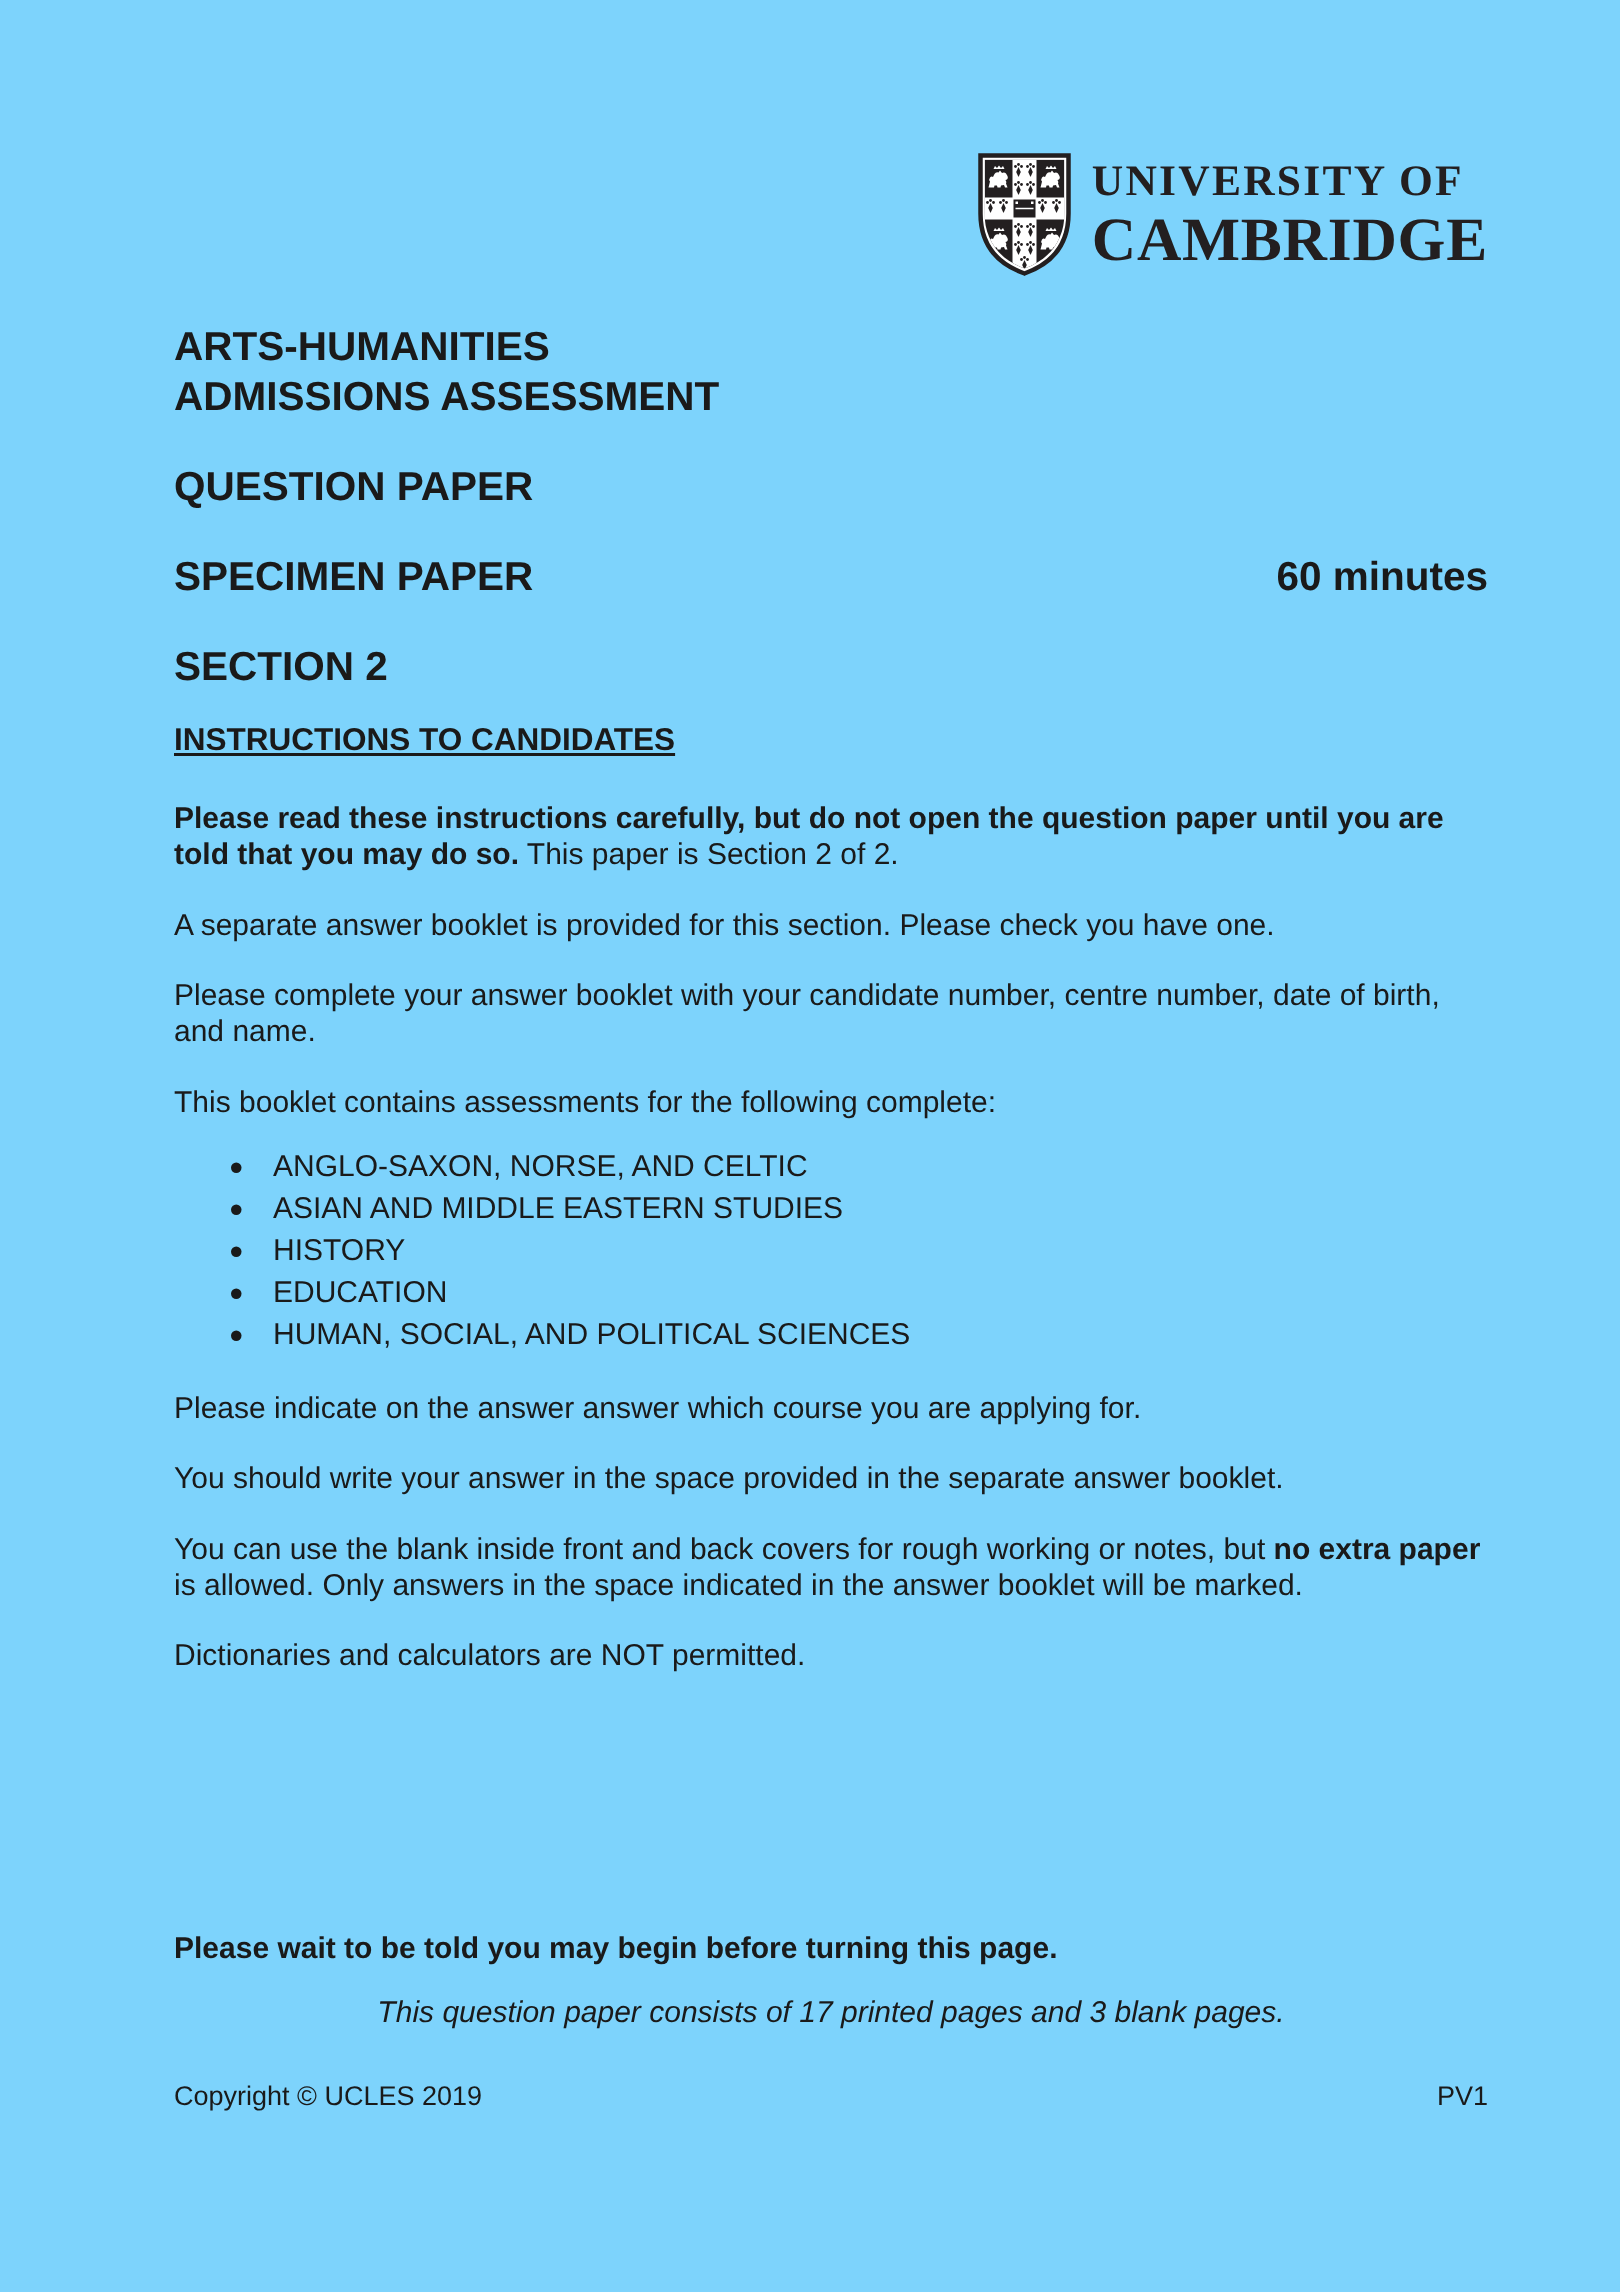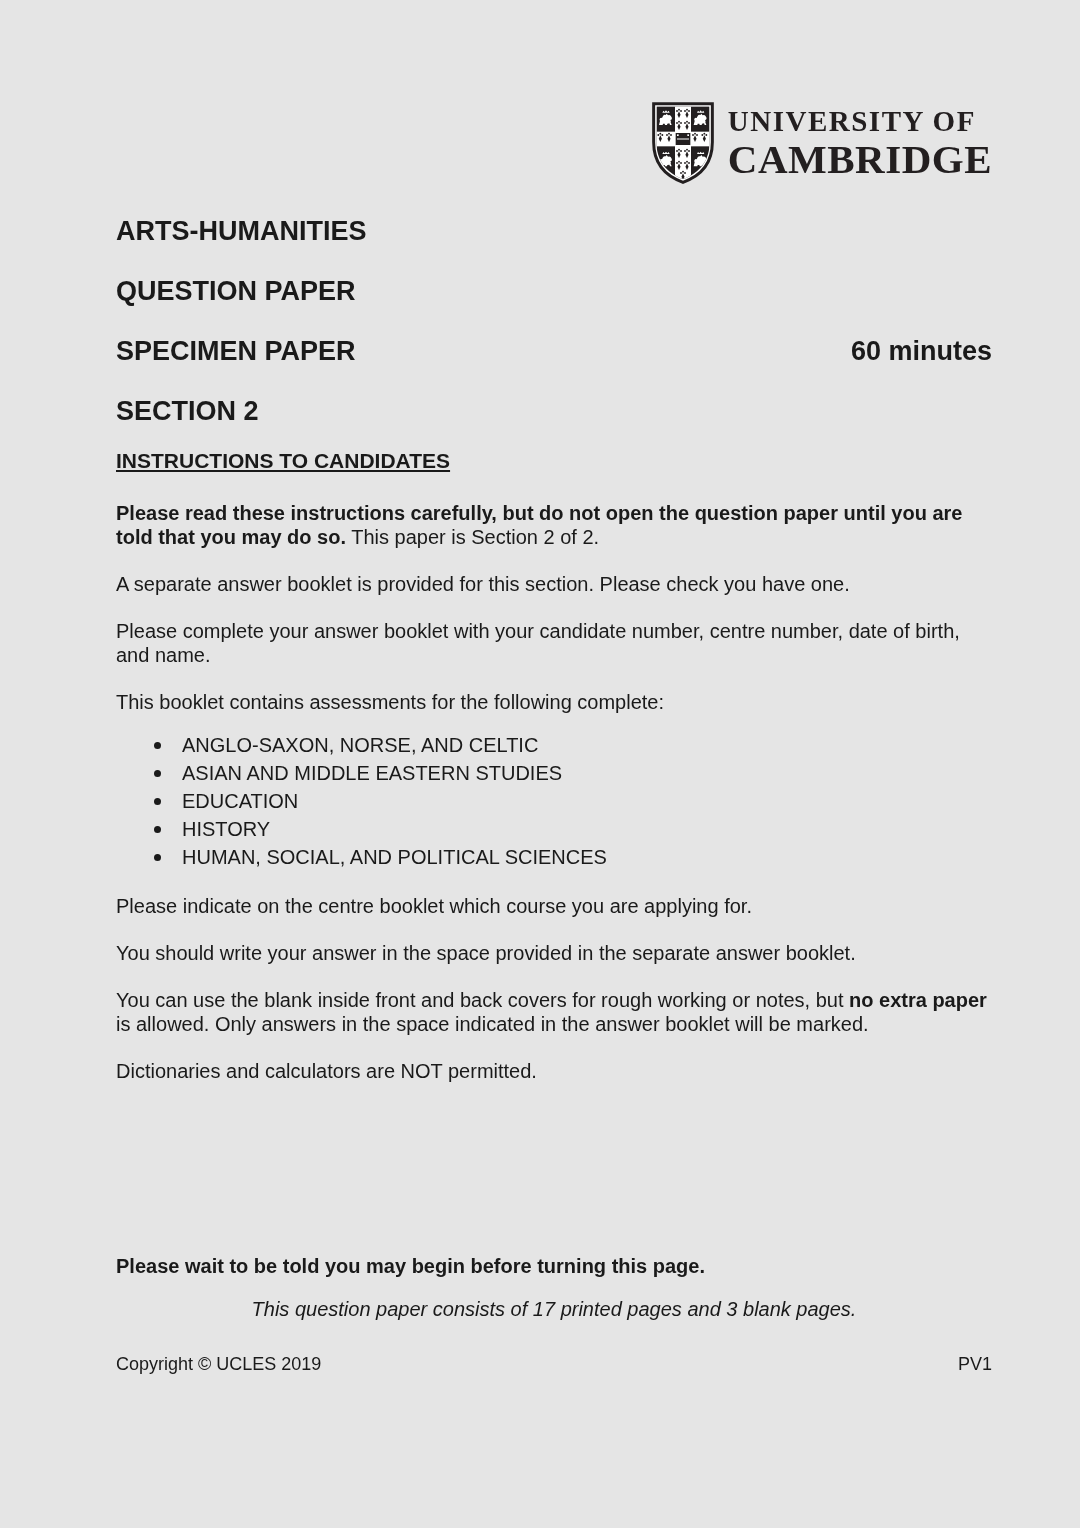--- a/index.html
+++ b/index.html
@@ -1,17 +1,17 @@
 <!DOCTYPE html>
 <html><head>
 <meta charset="utf-8">
 <style>
   html,body{margin:0;padding:0;background:#ffffff;}
   .page{
-    width:1080px;height:1528px;position:relative;background:#e5e5e5;
+    width:1080px;height:1528px;position:relative;background:#7dd3fc;
     font-family:"Liberation Sans","DejaVu Sans",sans-serif;color:#1a1a1a;
     overflow:hidden;box-sizing:border-box;
   }
   
   .logo{position:absolute;top:101px;right:88px;display:flex;align-items:center;}
   .logo-shield{flex:0 0 auto;}
   .logo-text{margin-left:13px;color:#231f20;font-family:"Liberation Serif","DejaVu Serif",serif;font-weight:bold;}
   .logo-line1{font-size:29px;line-height:31px;letter-spacing:1.5px;white-space:nowrap;}
   .logo-line2{font-size:41px;line-height:44px;letter-spacing:0.5px;white-space:nowrap;}
   
@@ -88,20 +88,21 @@
     <div class="logo-text">
       <div class="logo-line1">UNIVERSITY OF</div>
       <div class="logo-line2">CAMBRIDGE</div>
     </div>
   </div>
 
   <div class="content">
 
     <h1 class="h-lg">
       <div>ARTS-HUMANITIES</div>
+      <div>ADMISSIONS ASSESSMENT</div>
     </h1>
 
     <div class="h-lg mt">QUESTION PAPER</div>
 
     <div class="row mt">
       <span class="h-lg">SPECIMEN PAPER</span>
       <span class="h-lg">60 minutes</span>
     </div>
 
     <div class="h-lg mt">SECTION 2</div>
@@ -112,26 +113,26 @@
 
     <p class="body">A separate answer booklet is provided for this section. Please check you have one.</p>
 
     <p class="body">Please complete your answer booklet with your candidate number, centre number, date of birth, and name.</p>
 
     <p class="body">This booklet contains assessments for the following complete:</p>
 
     <ul class="courses">
       <li>ANGLO-SAXON, NORSE, AND CELTIC</li>
       <li>ASIAN AND MIDDLE EASTERN STUDIES</li>
+      <li>HISTORY</li>
       <li>EDUCATION</li>
-      <li>HISTORY</li>
       <li>HUMAN, SOCIAL, AND POLITICAL SCIENCES</li>
     </ul>
 
-    <p class="body">Please indicate on the centre booklet which course you are applying for.</p>
+    <p class="body">Please indicate on the answer answer which course you are applying for.</p>
 
     <p class="body">You should write your answer in the space provided in the separate answer booklet.</p>
 
     <p class="body"><span>You can use the blank inside front and back covers for rough working or notes, but </span><b>no extra paper</b><span> is allowed. Only answers in the space indicated in the answer booklet will be marked.</span></p>
 
     <p class="body">Dictionaries and calculators are NOT permitted.</p>
 
     <p class="wait">Please wait to be told you may begin before turning this page.</p>
 
     <p class="pages-note">This question paper consists of 17 printed pages and 3 blank pages.</p>

